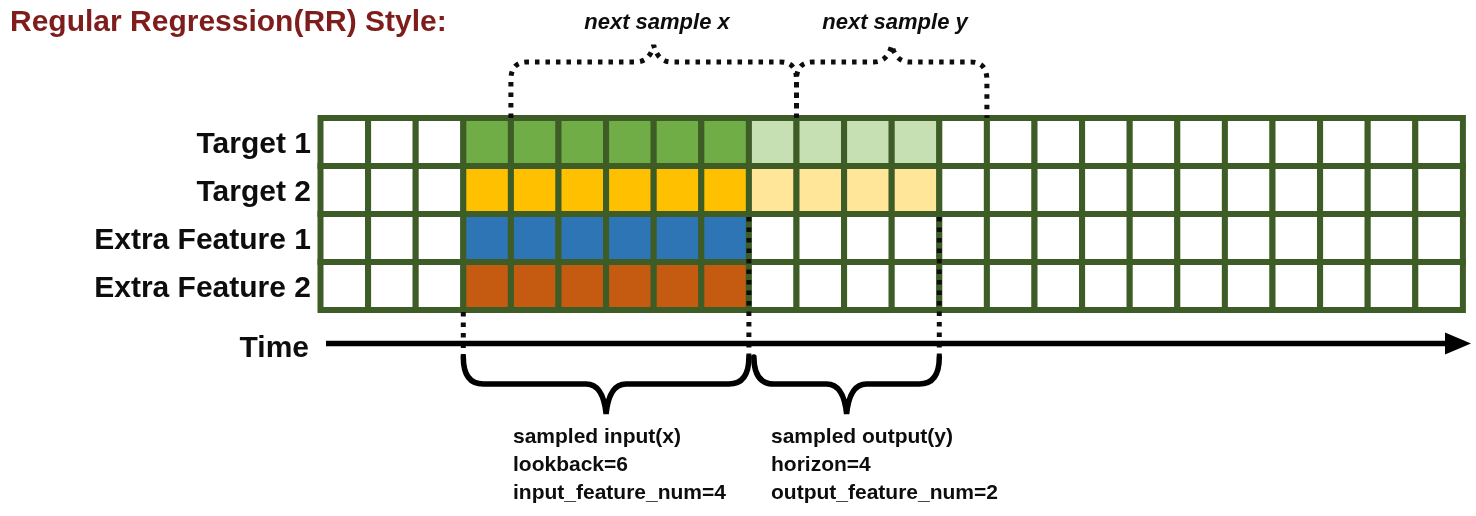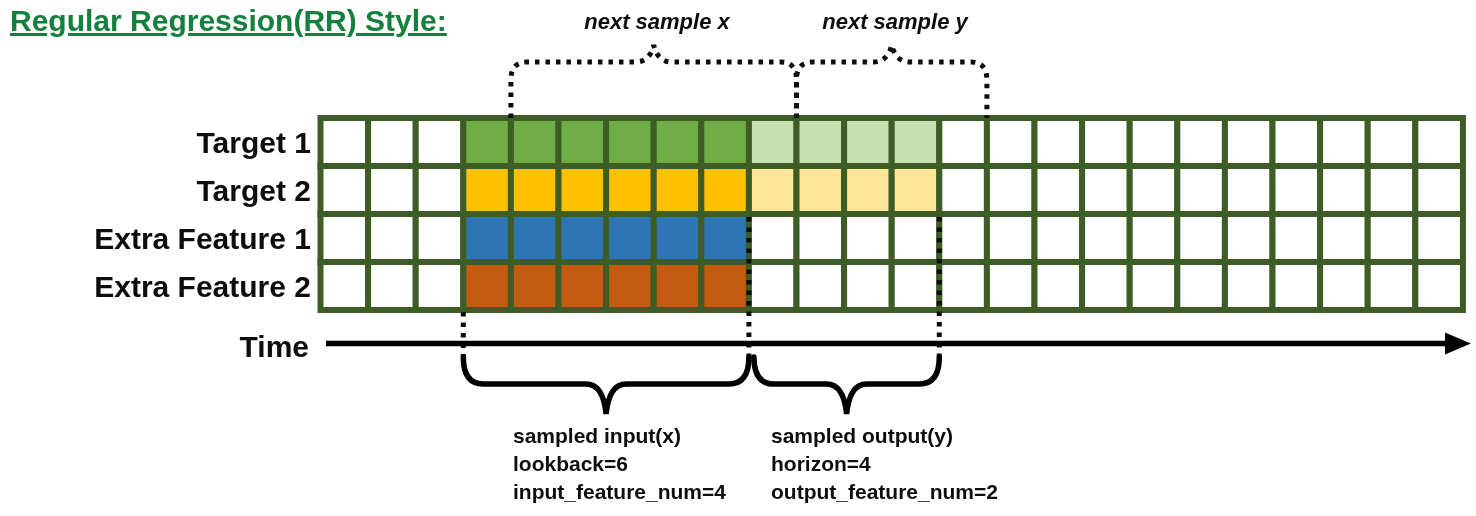--- a/index.html
+++ b/index.html
@@ -1,19 +1,19 @@
 <!DOCTYPE html>
 <html><head>
 <meta charset="utf-8">
 <style>
   html,body{margin:0;padding:0;background:#fff;}
   .figure{position:relative;width:1476px;height:516px;background:#ffffff;overflow:hidden;
           font-family:"Liberation Sans",sans-serif;}
   .figure-title{position:absolute;left:10px;top:4px;margin:0;font-size:30px;font-weight:700;
-          color:#15803d;letter-spacing:0px;text-decoration:underline;}
+          color:#7f1d1d;letter-spacing:0px;}
   svg{position:absolute;left:0;top:0;}
   svg text{font-family:"Liberation Sans",sans-serif;fill:#0d0d0d;}
   .row-label{font-size:30px;font-weight:700;text-anchor:end;}
   .time-label{font-size:30px;font-weight:700;text-anchor:end;}
   .anno{font-size:21px;font-weight:600;}
   .sample-label{font-size:22px;font--weight:600;font-weight:600;font-style:italic;text-anchor:middle;}
 </style>
 </head>
 <body>
 

